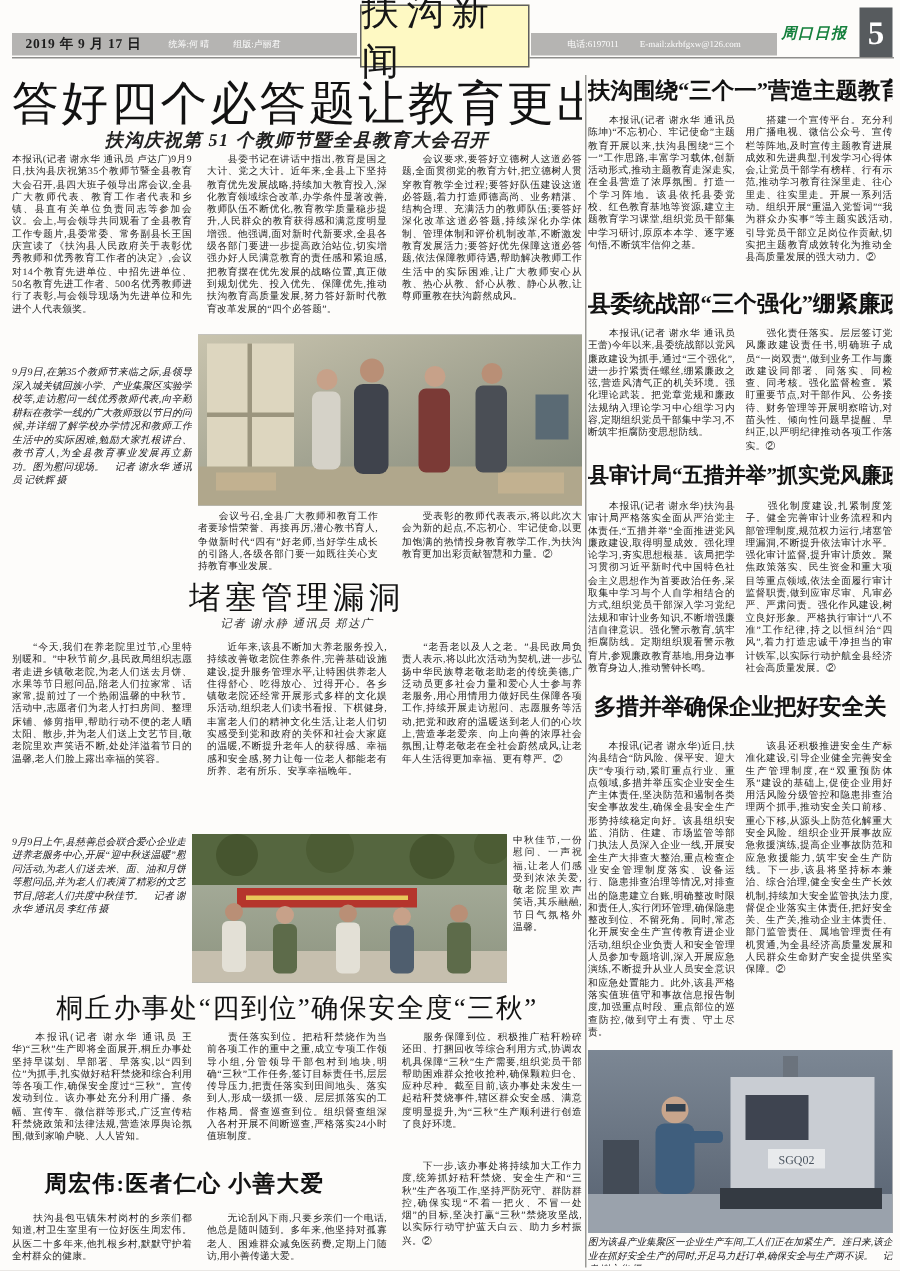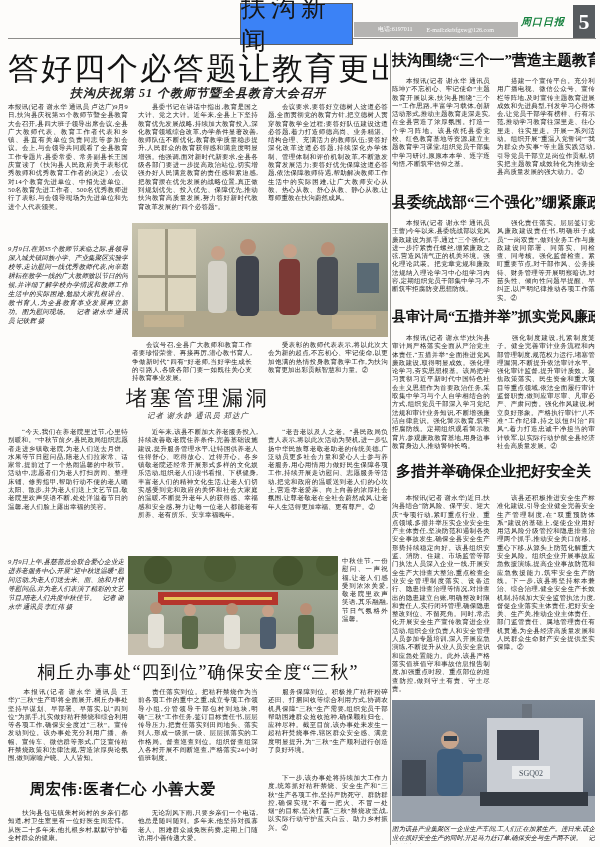--- a/index.html
+++ b/index.html
@@ -8,21 +8,21 @@
     background:#fdfcfa;overflow:hidden;
     font-family:"Liberation Serif","DejaVu Serif",serif;
     color:#1f1f1f;
   }
   .abs{position:absolute;}
   
   .graybar{background:#b5b4b2;display:flex;align-items:center;}
   .date{font-size:9px;font-weight:bold;color:#1c1c1c;padding-left:9px;letter-spacing:.5px;white-space:nowrap;}
   .credit{font-size:6px;color:#fdfdfd;white-space:nowrap;}
   .section-box{
-    background:#3b82f6;border:1.5px solid #5f5f5f;z-index:3;
+    background:#fef9c3;border:1.5px solid #5f5f5f;z-index:3;
     display:flex;align-items:center;justify-content:center;
   }
   .section-box span{font-size:25px;letter-spacing:5px;color:#161616;font-weight:500;}
   .masthead{color:#15803d;font-size:10px;font-weight:bold;font-style:italic;letter-spacing:1px;white-space:nowrap;}
   .pagebox{background:#575b5e;color:#fff;display:flex;align-items:center;justify-content:center;
     font-size:22px;font-weight:bold;}
   .hrule{border-top:1px solid #8e8d8b;height:0;z-index:1;}
   
   .hl{ text-align:center;color:#121212;white-space:nowrap;overflow:hidden;}
   .lead-hl{font-size:31px;letter-spacing:2px;font-weight:500;}
@@ -46,20 +46,25 @@
   .photo{display:block;background:#888;}
   .cap3{font-size:6.4px;line-height:9px;font-style:italic;color:#15151a;text-align:justify;overflow:hidden;}
 </style>
 </head>
 <body>
 
 <div id="page">
 
   <div class="abs hrule" style="left:8px;top:38px;width:588px;"></div>
 
+  <div class="abs graybar" style="left:8px;top:22px;width:230px;height:15px;">
+    <span class="date">2019 年 9 月 17 日</span>
+    <span class="credit" style="margin-left:18px;">统筹:何 晴</span>
+    <span class="credit" style="margin-left:16px;">组版:卢丽君</span>
+  </div>
 
   <div class="abs section-box" style="left:240px;top:3px;width:111px;height:40px;">
     <span>扶沟新闻</span>
   </div>
 
   <div class="abs graybar" style="left:354px;top:22px;width:164px;height:15px;justify-content:center;gap:14px;">
     <span class="credit">电话:6197011</span>
     <span class="credit">E-mail:zkrbfgxw@126.com</span>
   </div>
 

